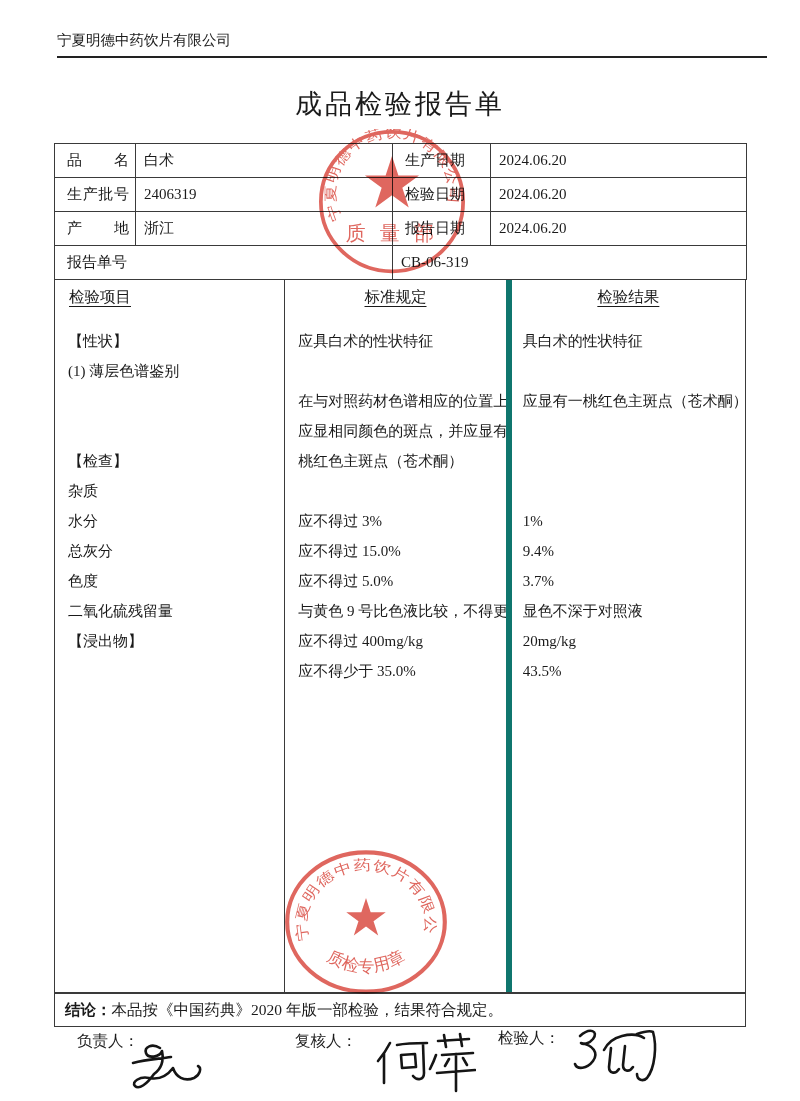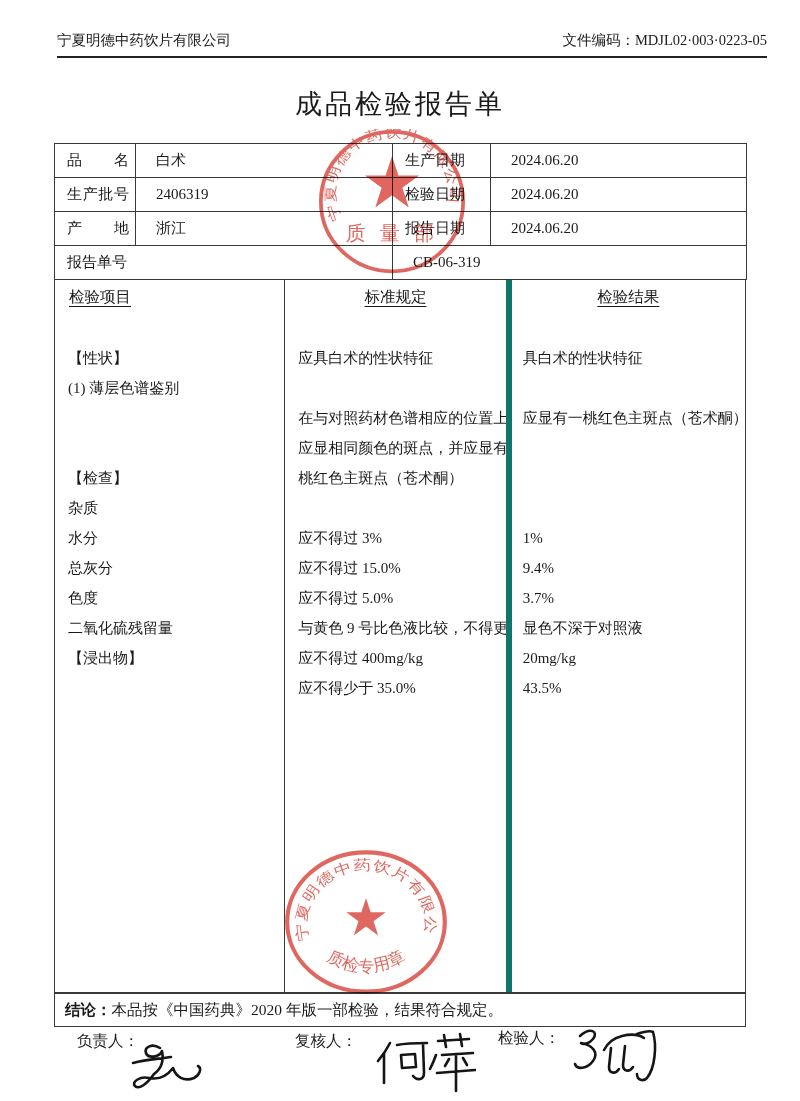--- a/index.html
+++ b/index.html
@@ -7,39 +7,39 @@
         font-family:"Liberation Serif","DejaVu Serif",serif;color:#1a1a1a;}
   
   .doc-header{position:absolute;top:31px;left:57px;right:33px;display:flex;
               justify-content:space-between;font-size:14.5px;}
   .header-rule{position:absolute;top:56px;left:57px;right:33px;border-top:2px solid #222;}
   .doc-title{position:absolute;top:86px;left:0;width:100%;text-align:center;
              font-size:27px;font-weight:normal;letter-spacing:3px;}
   
   .info-table{position:absolute;top:143px;left:54px;width:692px;border-collapse:collapse;
               table-layout:fixed;font-size:15px;}
-  .info-table td{border:1px solid #3a3a3a;height:33px;padding:0 20px;overflow:hidden;white-space:nowrap;}
+  .info-table td{border:1px solid #3a3a3a;height:33px;padding:0 8px;overflow:hidden;white-space:nowrap;}
   .info-table td.lblcell{padding-left:12px;}
   .jl{display:inline-block;width:62px;text-align:justify;text-align-last:justify;}
   
   .main{position:absolute;top:280px;left:54px;width:692px;height:713px;box-sizing:border-box;
         border:1px solid #3a3a3a;border-top:none;display:flex;font-size:15px;}
   .main .col{box-sizing:border-box;height:100%;overflow:hidden;}
   .main .col1{width:231px;border-right:1px solid #3a3a3a;}
   .main .col2{width:227px;border-right:6px solid #0f766e;}
   .main .col3{width:234px;}
   .col .hdr{height:34px;display:flex;align-items:center;font-size:15.5px;}
   .col1 .hdr{padding-left:14px;}
   .col2 .hdr,.col3 .hdr{justify-content:center;}
   .hdr .u{text-decoration:underline;text-underline-offset:4px;text-align:right;}
   .line{height:30px;line-height:30px;white-space:nowrap;}
   .col1 .line{padding-left:13px;}
   .col2 .line{padding-left:13px;}
   .col3 .line{padding-left:11px;}
-  .line.first{margin-top:29px;}
+  .line.first{margin-top:12px;}
   
   .conclusion{position:absolute;top:993px;left:54px;width:692px;height:34px;box-sizing:border-box;
               border:1px solid #3a3a3a;line-height:32px;font-size:15.5px;padding-left:10px;
               white-space:nowrap;overflow:hidden;}
   .conclusion .clabel{font-weight:bold;}
   
   .sig-label{position:absolute;font-size:15.5px;}
   .sig-svg{position:absolute;}
   .sig-svg path{fill:none;stroke:#151515;stroke-width:2.6;stroke-linecap:round;stroke-linejoin:round;}
   
@@ -48,21 +48,20 @@
   .stamp text{fill:var(--stamp-color,#d8453b);font-family:"Liberation Serif","DejaVu Serif",serif;}
   .stamp polygon{fill:var(--stamp-color,#d8453b);}
 </style>
 </head>
 <body>
 
 <div class="page">
 
   <div class="doc-header">
     <span>宁夏明德中药饮片有限公司</span>
-    <span><span>文件编码：</span><span>MDJL02·003·0223-05</span></span>
   </div>
   <div class="header-rule"></div>
 
   <div class="doc-title">成品检验报告单</div>
 
   <table class="info-table">
     <colgroup>
         <col style="width:81px">
         <col style="width:257px">
         <col style="width:98px">

